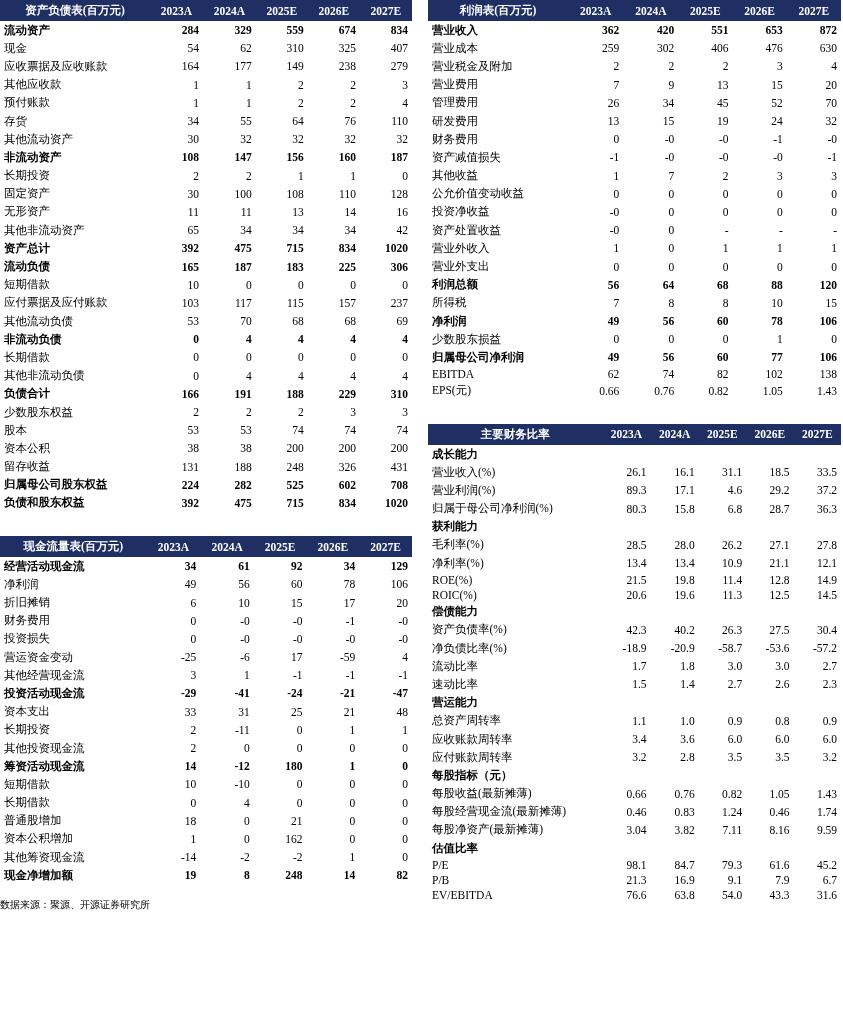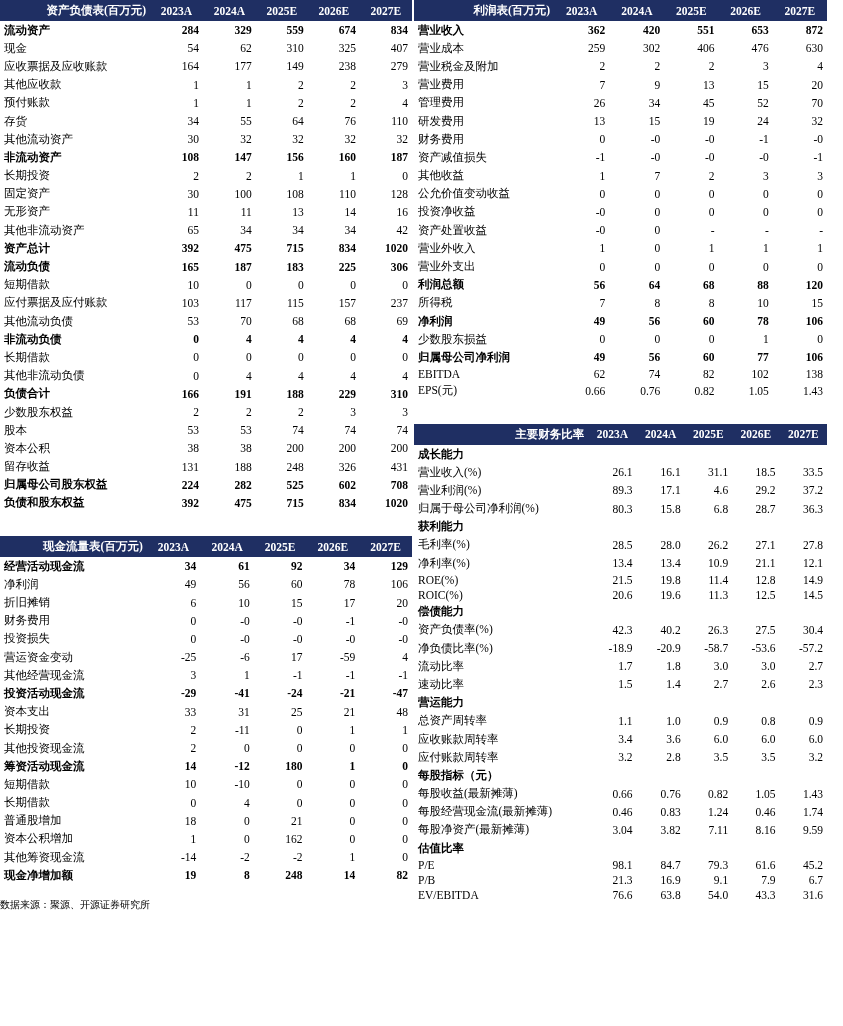--- a/index.html
+++ b/index.html
@@ -1,23 +1,23 @@
 <!DOCTYPE html>
 <html><head>
 <meta charset="utf-8">
 <style>
   html,body{margin:0;padding:0;background:#fff;}
   body{width:843px;height:1026px;font-family:"Liberation Serif",serif;color:#000;}
   .page{position:relative;width:843px;height:1026px;padding:0;box-sizing:border-box;}
   .col{position:absolute;top:0;}
   .colL{left:0;width:412px;}
-  .colR{left:414px;width:413px;}
+  .colR{left:428px;width:413px;}
   table.fin{width:100%;border-collapse:collapse;font-size:11.5px;}
   table.fin th{background:#1f2f63;color:#fff;font-weight:bold;padding:3px 4px;font-size:11.5px;white-space:nowrap;}
-  table.fin th.lbl{text-align:right;margin-left:48px;}
+  table.fin th.lbl{text-align:center;margin-left:48px;}
   table.fin th.num{}
   table.fin td{padding:1.6px 4px;border:0;white-space:nowrap;}
   table.fin td.lbl{text-align:left;}
   table.fin td.num{text-align:right;}
   tr.bold td{font-weight:bold;}
   .rule-bot td{border-bottom:1px solid #1f2f63;}
   .tbl-wrap{margin-bottom:10px;}
   .src{font-size:10px;padding-top:4px;}
   .spacer{height:14px;}
   .cashflow-top{margin-top:0;}

